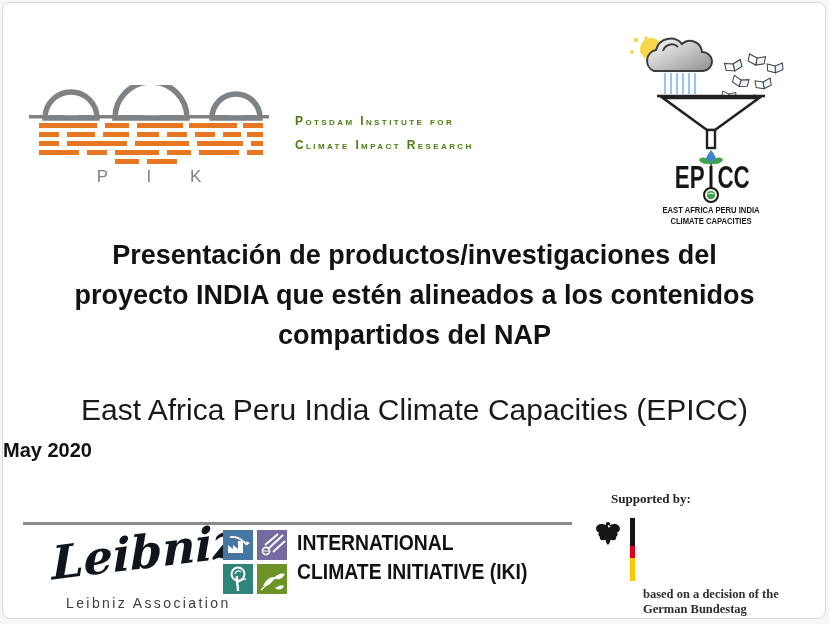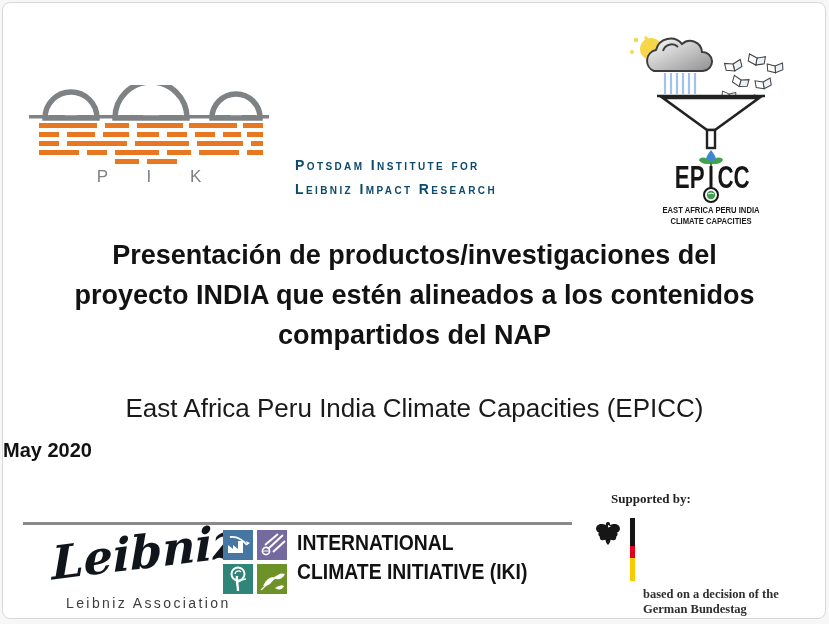--- a/index.html
+++ b/index.html
@@ -5,27 +5,27 @@
   html,body{margin:0;padding:0;background:#f7f7f7;width:829px;height:624px;overflow:hidden;
     font-family:"Liberation Sans",sans-serif;}
   .slide{position:absolute;left:2px;top:2px;width:822px;height:615px;background:#ffffff;
     border:1px solid #d8d8d8;border-radius:8px;}
   .abs{position:absolute;}
 
   
   .pik-art{left:26px;top:82px;width:240px;height:80px;}
   .pik-wordmark{left:26px;top:164px;width:240px;text-align:center;font-size:17px;font-weight:400;
     color:#7e8284;letter-spacing:17px;text-indent:17px;}
-  .pik-institute{left:292px;top:106px;font-variant:small-caps;font-weight:600;font-size:14px;
-    letter-spacing:2.4px;line-height:24px;color:#0c4a6e;margin-top:44px;}
+  .pik-institute{left:292px;top:106px;font-variant:small-caps;font-weight:600;font-size:12px;
+    letter-spacing:2.4px;line-height:24px;color:#4d7c0f;}
 
   
   .title{top:232px;left:0;width:823px;text-align:center;font-size:27px;font-weight:700;
     line-height:40px;color:#121212;}
-  .subtitle{top:390px;left:0;width:823px;text-align:center;font-size:26px;font-weight:400;color:#1a1a1a;}
+  .subtitle{top:390px;left:0;width:823px;text-align:center;font-size:30px;font-weight:400;color:#1a1a1a;}
   .date{top:436px;left:0;width:823px;text-align:left;font-size:20px;font-weight:700;color:#121212;}
 
   
   .footer-rule{left:20px;top:519px;width:549px;height:2.5px;background:#8a8a8a;}
   .leibniz-script{left:48px;top:522px;font-family:"DejaVu Serif",serif;font-style:italic;
     font-weight:700;font-size:46px;color:#10151c;transform:rotate(-7deg) skewX(-6deg);}
   .leibniz-caption{left:34px;top:592px;font-size:14px;letter-spacing:2.4px;color:#3d3d3d;margin-left:29px;}
 
   .iki-squares{left:220px;top:527px;width:64px;height:64px;}
   .iki-text{left:294px;top:526px;font-weight:700;font-size:21.5px;line-height:29px;color:#121212;
@@ -90,21 +90,21 @@
       <rect x="170" y="65" width="40" height="5"></rect>
         <rect x="218" y="65" width="16" height="5"></rect>
       <rect x="86" y="74" width="24" height="5"></rect>
         <rect x="118" y="74" width="30" height="5"></rect>
     </g>
   </svg>
   <div class="abs pik-wordmark">P I K</div>
 
   <div class="abs pik-institute">
     <div>Potsdam Institute for</div>
-    <div>Leibniz Impact Research</div>
+    <div>Climate Impact Research</div>
   </div>
 
   <svg class="abs epicc-logo" viewBox="0 0 164 190">
     <defs>
       <linearGradient id="cg" x1="0" y1="0" x2="1" y2="1">
         <stop offset="0" stop-color="#fdfdfd"></stop>
           <stop offset="1" stop-color="#8f8f8f"></stop>
       </linearGradient>
     </defs>
 

